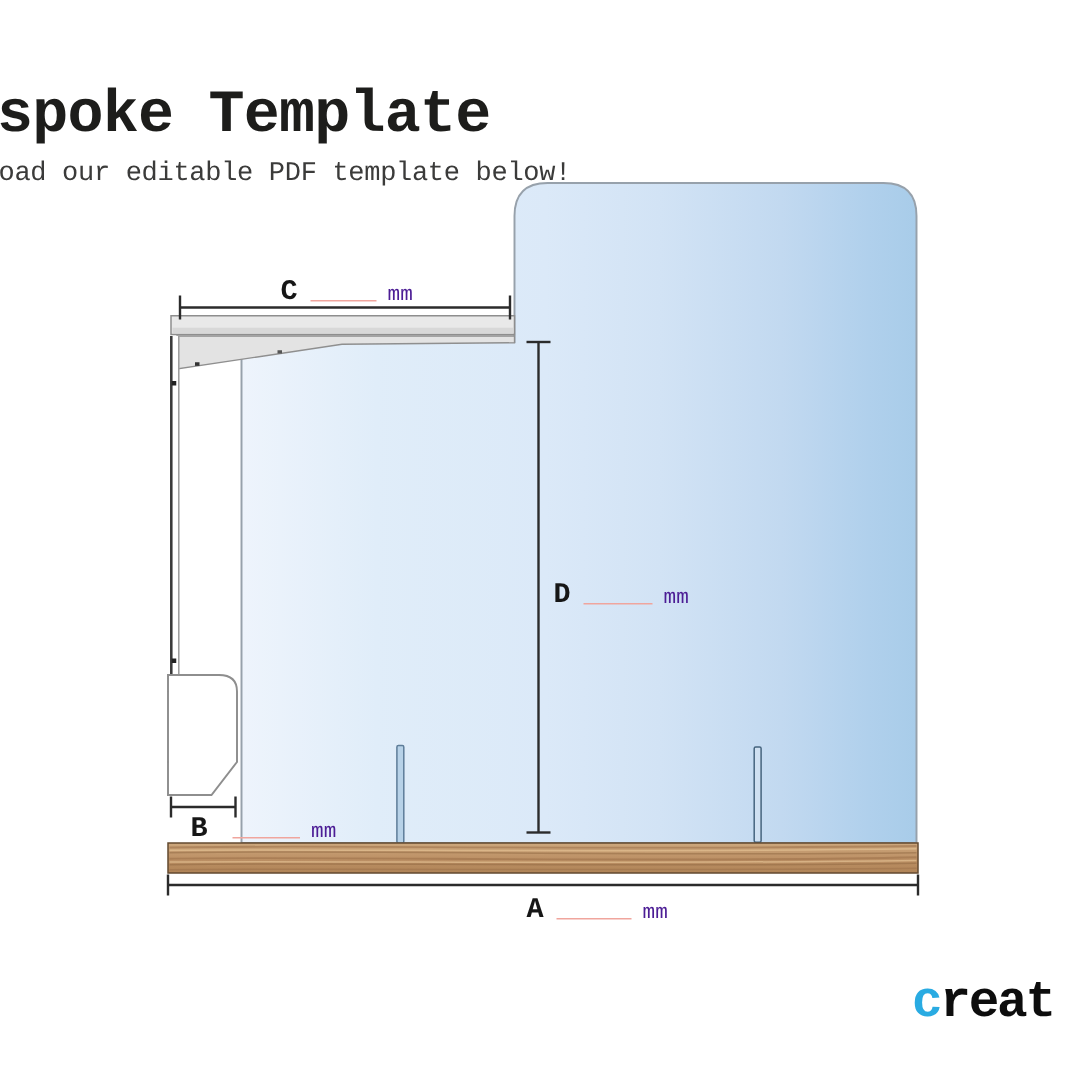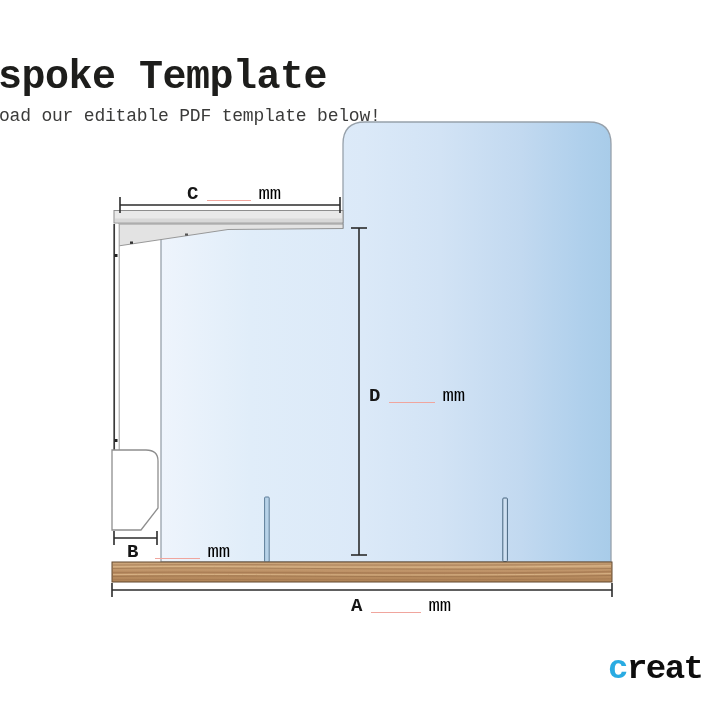--- a/index.html
+++ b/index.html
@@ -21,21 +21,21 @@
     position:absolute;left:-1px;top:106px;
     font-size:18px;font-weight:400;letter-spacing:-0.2px;
     color:#3b3b3a;line-height:1.2;white-space:nowrap;text-align:right;
   }
   
   #diagram-svg{position:absolute;left:0;top:0;width:720px;height:720px;}
   
   .dim-group{position:absolute;display:flex;align-items:flex-end;white-space:nowrap;}
   .dim-letter{font-weight:700;font-size:19px;color:#161616;line-height:1;}
   .dim-line{height:0;border-bottom:1.7px solid #f0a59d;margin:0 7px 3px 9px;}
-  .dim-unit{font-size:19px;font-weight:400;color:#000000;line-height:1;margin-bottom:0px;text-align:center;}
+  .dim-unit{font-size:14px;font-weight:400;color:#4c1d95;line-height:1;margin-bottom:0px;text-align:center;}
   #dim-c{left:187px;top:185px;}
   #dim-c .dim-line{width:44px;}
   #dim-d{left:369px;top:387px;}
   #dim-d .dim-line{width:46px;}
   #dim-b{left:127px;top:543px;}
   #dim-b .dim-line{width:45px;margin-left:17px;}
   #dim-a{left:351px;top:597px;}
   #dim-a .dim-line{width:50px;}
   
   #logo{

